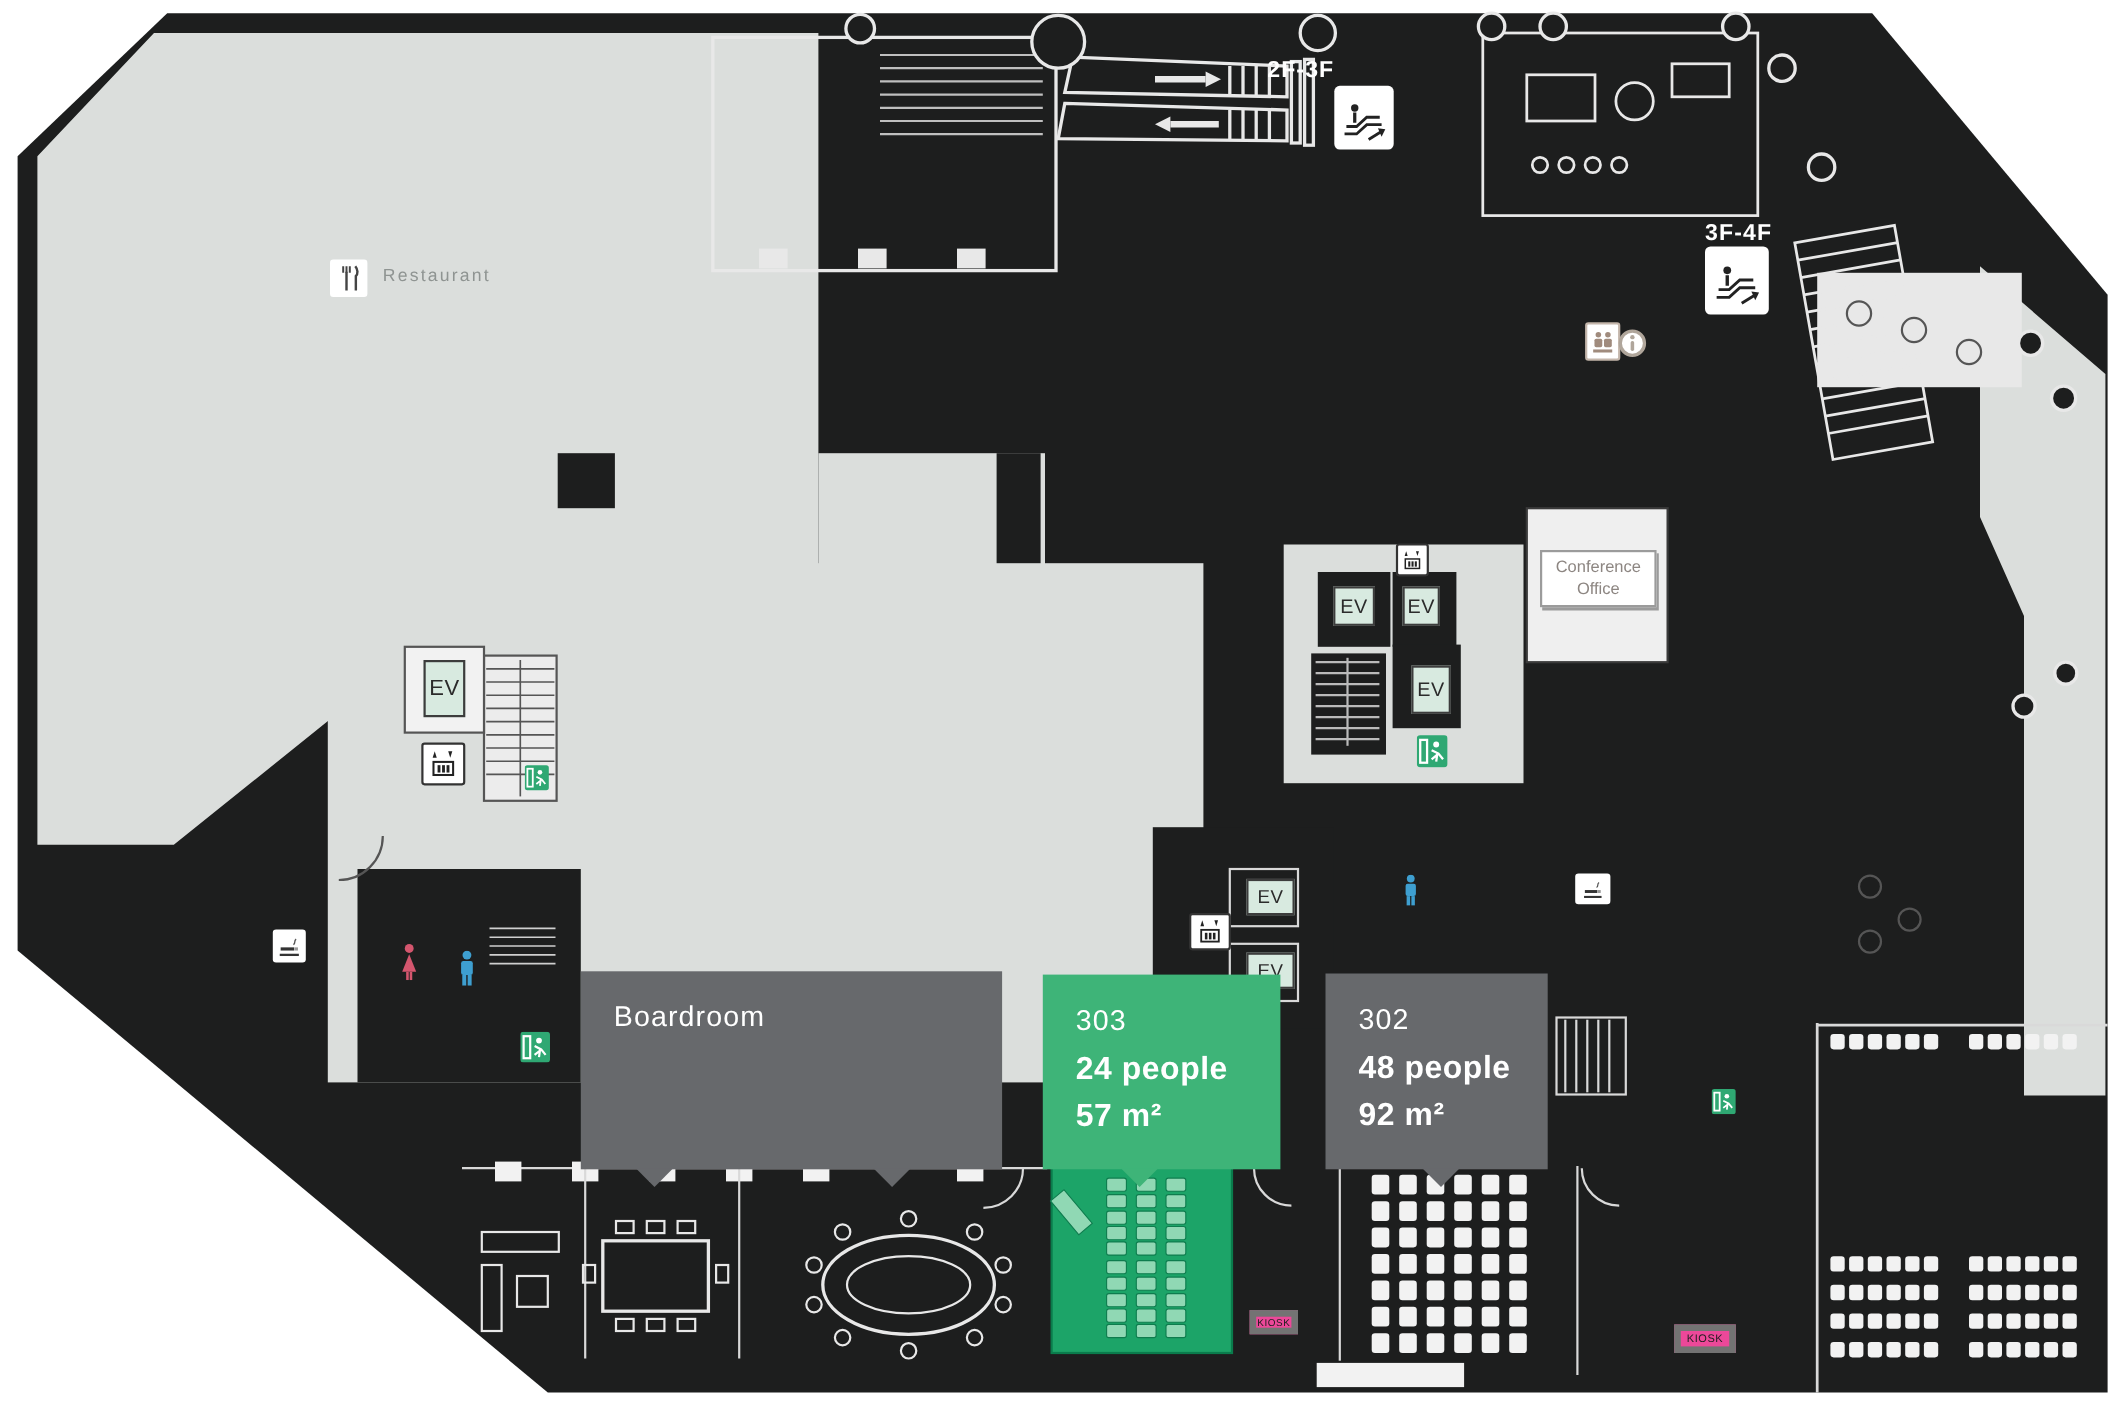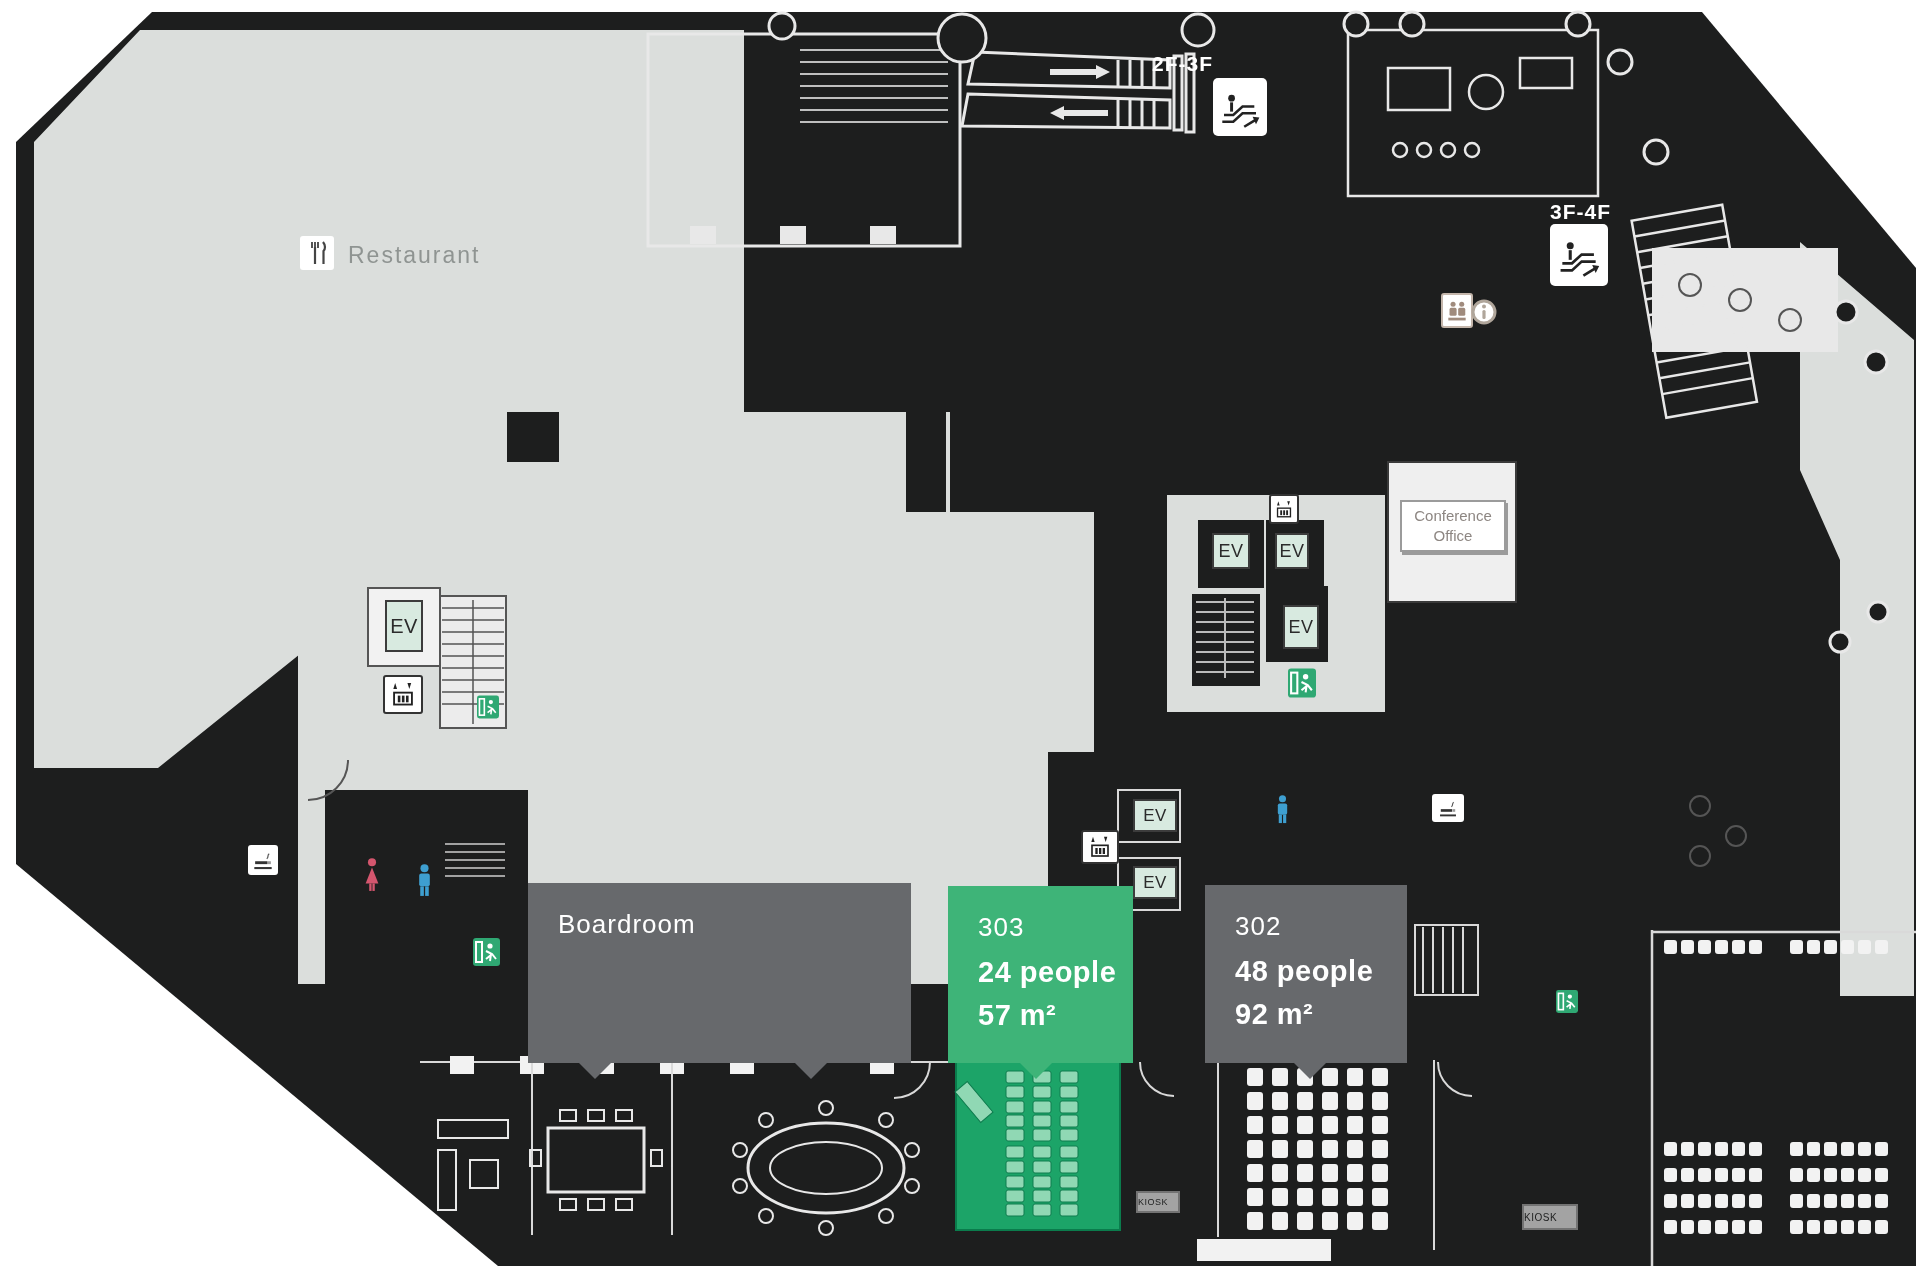--- a/index.html
+++ b/index.html
@@ -30,23 +30,23 @@
   .pointer{position:absolute;bottom:-16px;width:0;height:0;
     border-left:17px solid transparent;border-right:17px solid transparent}
   .gray .pointer{border-top:17px solid var(--tt-gray)}
   .green .pointer{border-top:17px solid var(--tt-green)}
 
   
   .ev-box{background:var(--ev-mint);border:2px solid #3c3c3c;color:#2b2b2b;
     display:flex;align-items:center;justify-content:center;font-size:18px;letter-spacing:.5px}
   .floor-lbl{color:#fff;font-weight:700;font-size:21px;letter-spacing:1px;white-space:nowrap}
   .icon-box{background:#fff;border-radius:5px;display:flex;align-items:center;justify-content:center}
-  .kiosk{background:#a3a3a3;border:2px solid #737373;color:#1d1e1e;font-size:9px;letter-spacing:.5px;
-    display:flex;align-items:center;justify-content:flex-start}
-  .restaurant-lbl{color:var(--label-gray);font-size:23px;letter-spacing:2px}
+  .kiosk{background:#ec4899;border:6px solid #737373;color:#1d1e1e;font-size:9px;letter-spacing:.5px;
+    display:flex;align-items:center;justify-content:center}
+  .restaurant-lbl{color:var(--label-gray);font-size:16px;letter-spacing:2px}
   .conf-office{background:#fff;border:2px solid #9b9b9b;box-shadow:2px 3px 0 rgba(0,0,0,.35);
     color:#8d8682;font-size:15px;line-height:1.35;text-align:center;
     display:flex;align-items:center;justify-content:center}
 </style>
 </head>
 <body>
 
 <div class="stage">
 
   <svg class="base" width="1920" height="1280" viewBox="0 0 1920 1280">
@@ -598,21 +598,21 @@
   <div class="ov kiosk" style="left:1522px;top:1204px;width:56px;height:26px;font-size:10px">
       <span>KIOSK</span>
     </div>
 
   <div class="tooltip gray" style="left:528px;top:883px;width:383px;height:180px">
     <div class="tt-name">Boardroom</div>
     <div class="pointer" style="left:50px"></div>
     <div class="pointer" style="left:266px"></div>
   </div>
 
-  <div class="tooltip green" style="left:948px;top:886px;width:185px;height:177px">
+  <div class="tooltip green" style="left:948px;top:886px;width:216px;height:177px">
     <div class="tt-name">303</div>
     <div class="tt-cap">24 people</div>
     <div class="tt-area">57 m²</div>
     <div class="pointer" style="left:71px"></div>
   </div>
 
   <div class="tooltip gray" style="left:1205px;top:885px;width:202px;height:178px">
     <div class="tt-name">302</div>
     <div class="tt-cap">48 people</div>
     <div class="tt-area">92 m²</div>

